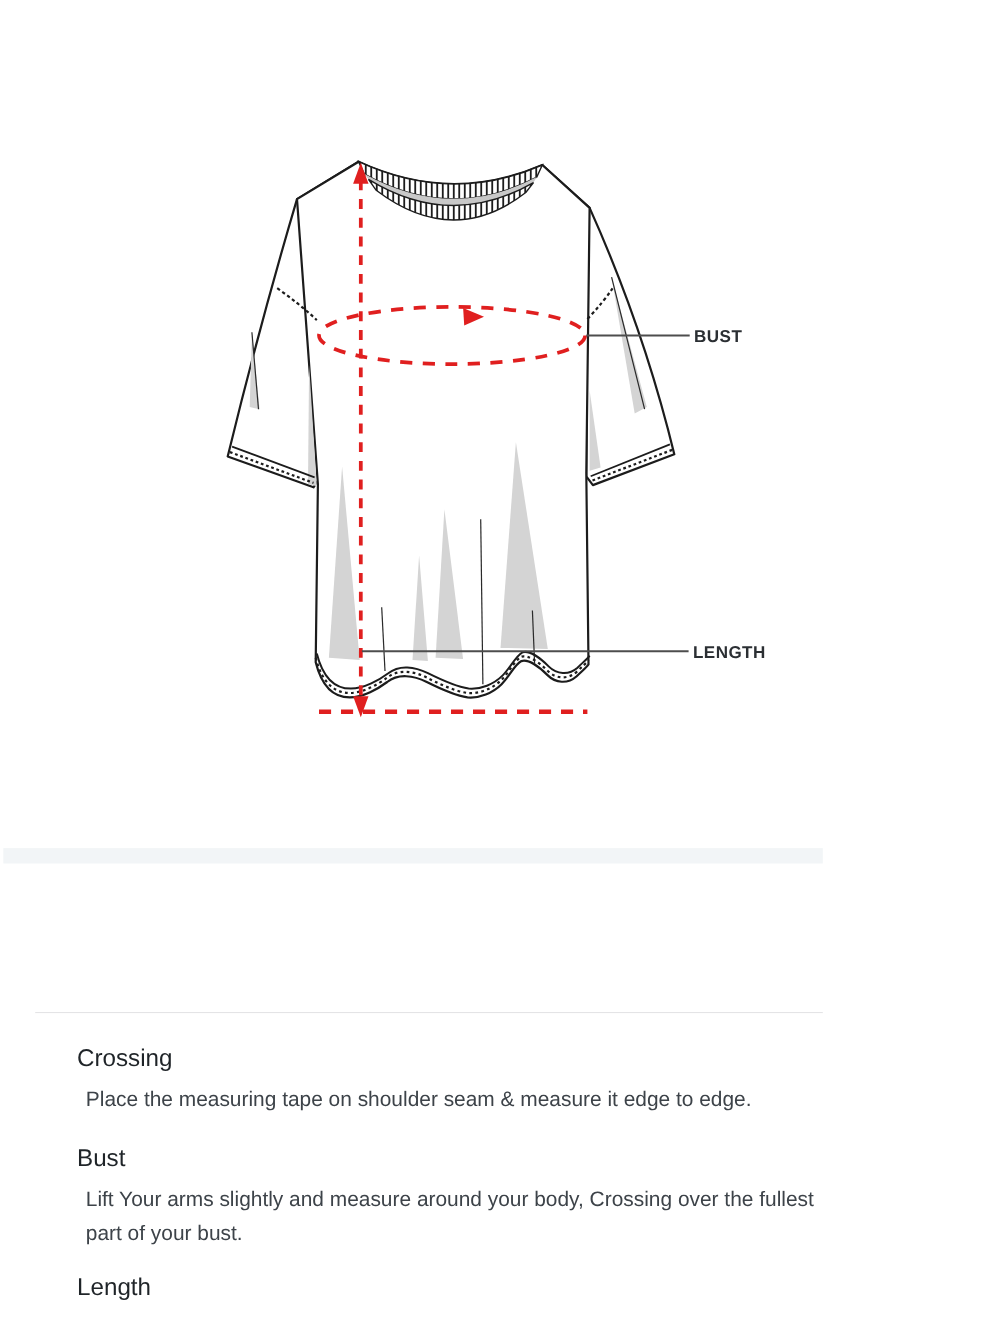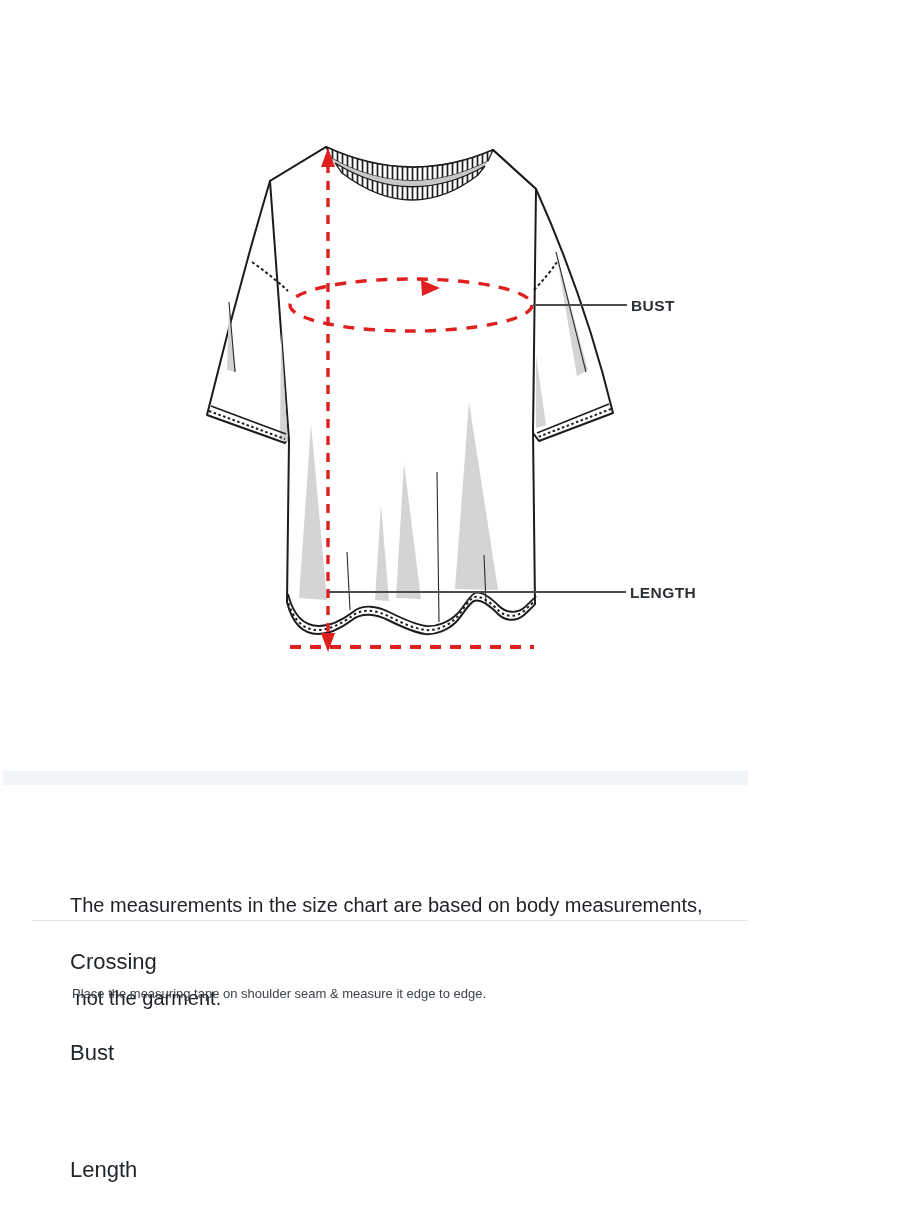--- a/index.html
+++ b/index.html
@@ -5,21 +5,21 @@
   html,body{margin:0;padding:0;background:#ffffff;}
   .page{position:relative;width:748px;height:1216px;overflow:hidden;background:#ffffff;
         font-family:"Liberation Sans",sans-serif;}
   .diagram{position:absolute;left:0;top:0;}
   .divider{position:absolute;left:3px;top:771px;width:892px;height:14px;background:#f2f5f7;}
   .note{position:absolute;left:70px;top:828px;font-size:20px;line-height:31px;color:#1f2226;
         white-space:pre-wrap;}
   .rule{position:absolute;left:32px;top:920px;width:779px;height:1px;background:#e4e4e6;}
   .section{position:absolute;left:70px;}
   .section h3{margin:0;font-size:22px;font-weight:400;color:#1f2428;line-height:28px;}
-  .section p{margin:2px;font-size:13px;line-height:31px;color:#3d4349;max-width:745px;}
+  .section p{margin:8px;font-size:19px;line-height:31px;color:#3d4349;max-width:745px;}
   .sec-shoulder{top:948px;}
   .sec-bust{top:1039px;}
   .sec-length{top:1156px;}
   .callout-label{font-family:"Liberation Sans",sans-serif;font-size:15.5px;font-weight:600;
         fill:#2b2f33;letter-spacing:0.4px;}
 </style>
 </head>
 <body>
 
 <div class="page">
@@ -115,33 +115,30 @@
     <g stroke="#4d4d4d" stroke-width="1.8">
       <line x1="533" y1="305" x2="627" y2="305"></line>
       <line x1="329" y1="592" x2="626" y2="592"></line>
     </g>
     <text class="callout-label" x="631" y="311">BUST</text>
     <text class="callout-label" x="630" y="598">LENGTH</text>
   </svg>
 
   <div class="divider"></div>
 
-  <div class="note">
-    <div>The measurements in the size chart are based on body measurements,</div>
-    <div> not the garment.</div>
-  </div>
 
   <div class="rule"></div>
 
   <div class="section sec-shoulder">
     <h3>Crossing</h3>
     <p>Place the measuring tape on shoulder seam &amp; measure it edge to edge.</p>
   </div>
 
   <div class="section sec-bust">
     <h3>Bust</h3>
+    <p>Lift Your arms slightly and measure around your body, Crossing over the fullest part of your bust.</p>
   </div>
 
   <div class="section sec-length">
     <h3>Length</h3>
   </div>
 
 </div>
 
 </body></html>

